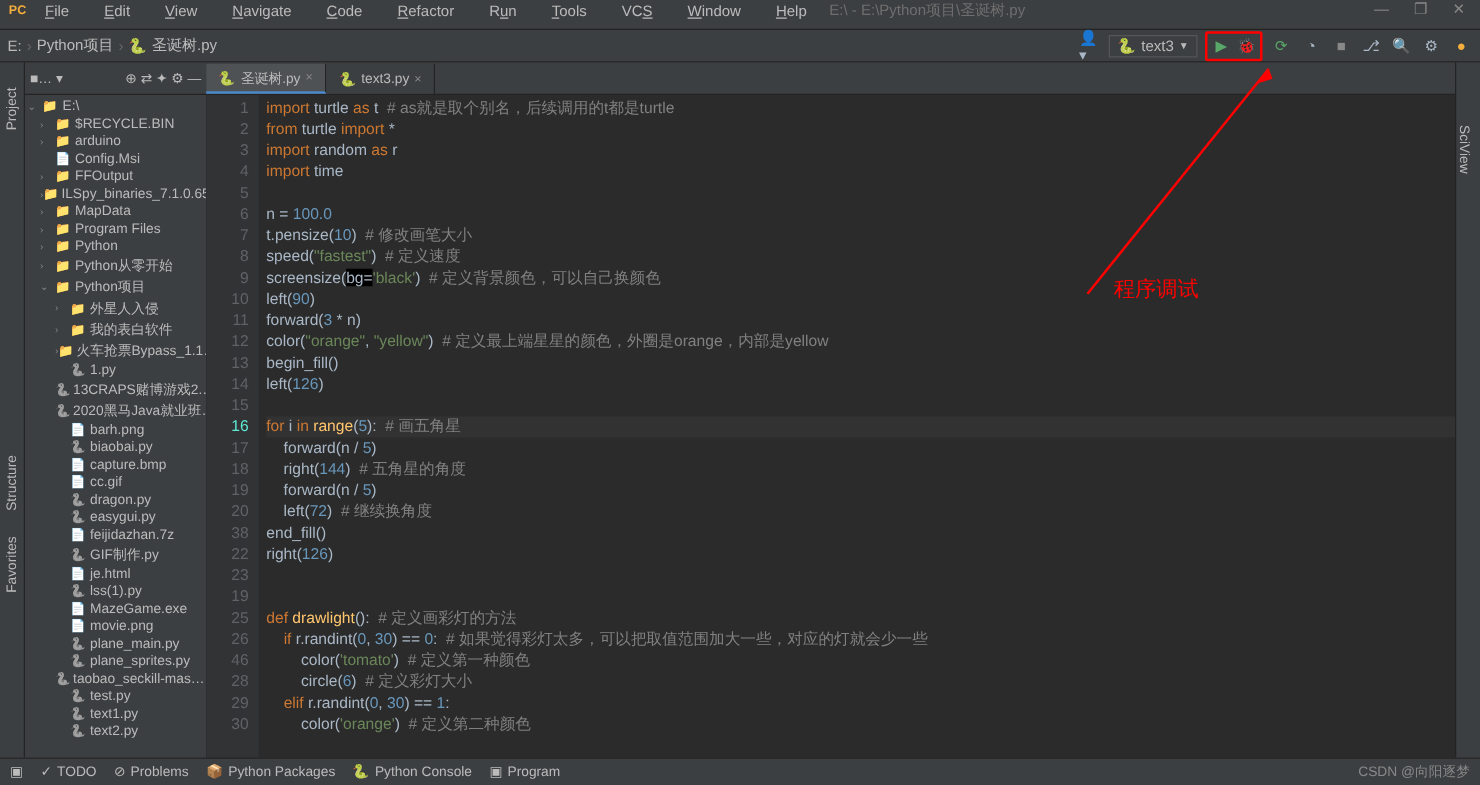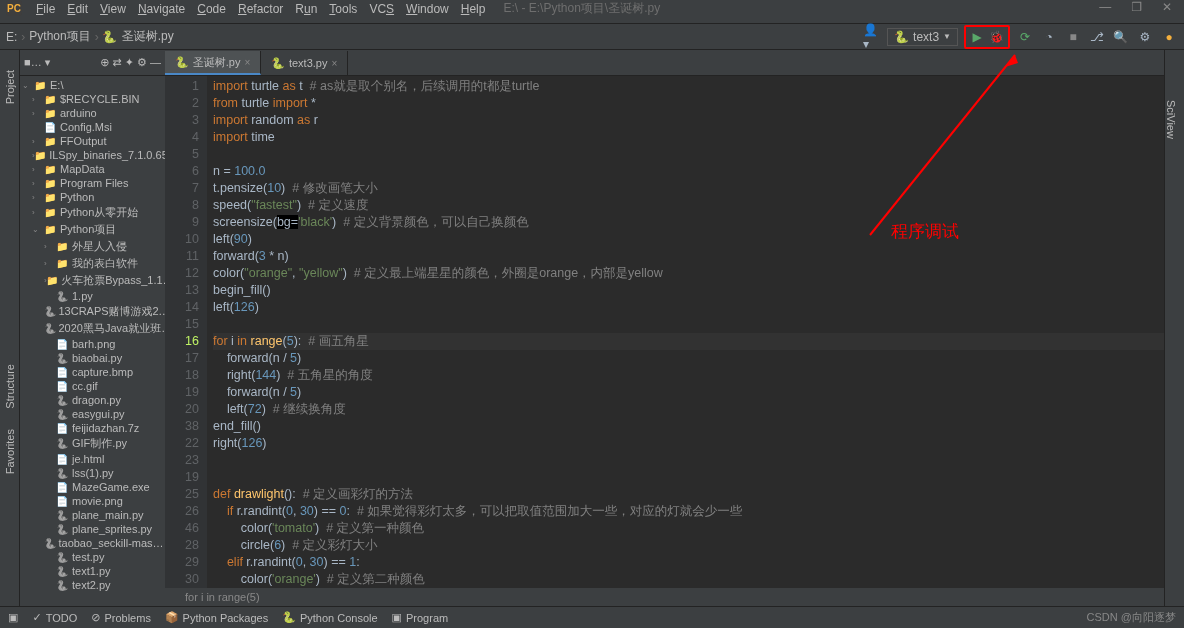--- a/index.html
+++ b/index.html
@@ -1,19 +1,19 @@
 <!DOCTYPE html>
 <html><head>
 <meta charset="utf-8">
 <style>
 * { margin:0; padding:0; box-sizing:border-box; font-family:"Segoe UI",Arial,sans-serif; }
 body { background:#2b2b2b; color:#a9b7c6; width:1184px; height:628px; overflow:hidden; font-size:12px; position:relative; }
 .top-bar { height:24px; background:#3c3f41; display:flex; align-items:flex-start; padding:0 6px; border-bottom:1px solid #232323; }
 .logo { width:16px; height:16px; background:#3e3e3e; border-radius:3px; margin-right:8px; display:flex; align-items:center; justify-content:center; color:#f4af3d; font-weight:bold; font-size:10px; }
-.menu { display:flex; gap:0; }
+.menu { display:flex; gap:16px; }
 .menu-item { padding:2px 6px; color:#bbb; cursor:pointer; }
 .menu-item u { text-decoration:underline; }
 .win-title { margin-left:12px; color:#6e6e6e; }
 .win-ctrl { margin-left:auto; display:flex; gap:8px; color:#888; }
 .win-ctrl span { padding:0 6px; cursor:pointer; }
 .nav-bar { height:26px; background:#3c3f41; display:flex; align-items:center; padding:0 6px; border-bottom:1px solid #232323; }
 .crumb { display:flex; align-items:center; gap:4px; color:#bbb; }
 .crumb .sep { color:#666; }
 .tool-right { margin-left:auto; display:flex; align-items:center; gap:6px; }
 .run-config { background:#3c3f41; border:1px solid #555; padding:1px 6px; color:#bbb; display:flex; align-items:center; gap:4px; }
@@ -33,21 +33,21 @@
 .pyfile::before { content:"🐍"; filter:grayscale(1) brightness(0.8); }
 .file::before { content:"📄"; }
 .editor { flex:1; background:#2b2b2b; display:flex; flex-direction:column; }
 .tabs { height:26px; background:#3c3f41; display:flex; align-items:flex-end; border-bottom:1px solid #232323; }
 .tab { height:24px; padding:0 10px; display:flex; align-items:center; gap:4px; background:#3c3f41; color:#bbb; font-size:11px; cursor:pointer; border-right:1px solid #232323; }
 .tab.active { background:#4e5254; border-bottom:2px solid #4a88c7; }
 .tab .close { color:#888; font-size:10px; }
 .code-area { flex:1; display:flex; overflow:hidden; font-family:"Consolas","JetBrains Mono",monospace; font-size:12.5px; }
 .gutter { width:42px; text-align:right; padding:2px 8px 2px 0; color:#606366; background:#313335; line-height:17px; }
 .gutter div { height:17px; }
-.gutter .active { color:#bef264; }
+.gutter .active { color:#5eead4; }
 .code { flex:1; padding:2px 0 2px 6px; line-height:17px; white-space:pre; }
 .code div { height:17px; }
 .code .active-line { background:#323232; }
 .kw { color:#cc7832; }
 .str { color:#6a8759; }
 .num { color:#6897bb; }
 .fn { color:#ffc66d; }
 .cm { color:#808080; }
 .sel { background:#000000; }
 .crumb-bar { height:18px; background:#3c3f41; padding:0 20px; color:#888; font-size:11px; display:flex; align-items:center; }
@@ -197,21 +197,20 @@
           <div>19</div>
           <div>25</div>
           <div>26</div>
           <div>46</div>
           <div>28</div>
           <div>29</div>
           <div>30</div>
         </div>
       <div class="code" id="code"><div><span class="kw">import</span> turtle <span class="kw">as</span> t  <span class="cm"># as就是取个别名，后续调用的t都是turtle</span></div><div><span class="kw">from</span> turtle <span class="kw">import</span> *</div><div><span class="kw">import</span> random <span class="kw">as</span> r</div><div><span class="kw">import</span> time</div><div></div><div>n = <span class="num">100.0</span></div><div>t.pensize(<span class="num">10</span>)  <span class="cm"># 修改画笔大小</span></div><div>speed(<span class="str">"fastest"</span>)  <span class="cm"># 定义速度</span></div><div>screensize(<span class="sel">bg=</span><span class="str">'black'</span>)  <span class="cm"># 定义背景颜色，可以自己换颜色</span></div><div>left(<span class="num">90</span>)</div><div>forward(<span class="num">3</span> * n)</div><div>color(<span class="str">"orange"</span>, <span class="str">"yellow"</span>)  <span class="cm"># 定义最上端星星的颜色，外圈是orange，内部是yellow</span></div><div>begin_fill()</div><div>left(<span class="num">126</span>)</div><div></div><div class="active-line"><span class="kw">for</span> i <span class="kw">in</span> <span class="fn">range</span>(<span class="num">5</span>):  <span class="cm"># 画五角星</span></div><div>    forward(n / <span class="num">5</span>)</div><div>    right(<span class="num">144</span>)  <span class="cm"># 五角星的角度</span></div><div>    forward(n / <span class="num">5</span>)</div><div>    left(<span class="num">72</span>)  <span class="cm"># 继续换角度</span></div><div>end_fill()</div><div>right(<span class="num">126</span>)</div><div></div><div></div><div><span class="kw">def</span> <span class="fn">drawlight</span>():  <span class="cm"># 定义画彩灯的方法</span></div><div>    <span class="kw">if</span> r.randint(<span class="num">0</span>, <span class="num">30</span>) == <span class="num">0</span>:  <span class="cm"># 如果觉得彩灯太多，可以把取值范围加大一些，对应的灯就会少一些</span></div><div>        color(<span class="str">'tomato'</span>)  <span class="cm"># 定义第一种颜色</span></div><div>        circle(<span class="num">6</span>)  <span class="cm"># 定义彩灯大小</span></div><div>    <span class="kw">elif</span> r.randint(<span class="num">0</span>, <span class="num">30</span>) == <span class="num">1</span>:</div><div>        color(<span class="str">'orange'</span>)  <span class="cm"># 定义第二种颜色</span></div></div>
     </div>
-    <div class="crumb-bar">for i in range(5)</div>
   </div>
 
   <div class="right-side-tab">
     <span style="writing-mode:vertical-rl;color:#bbb;font-size:11px;padding-top:50px;display:block">SciView</span>
   </div>
 </div>
 
 <div class="status">
   <span>▣</span>
   <span class="status-item">✓ <span>TODO</span></span>

